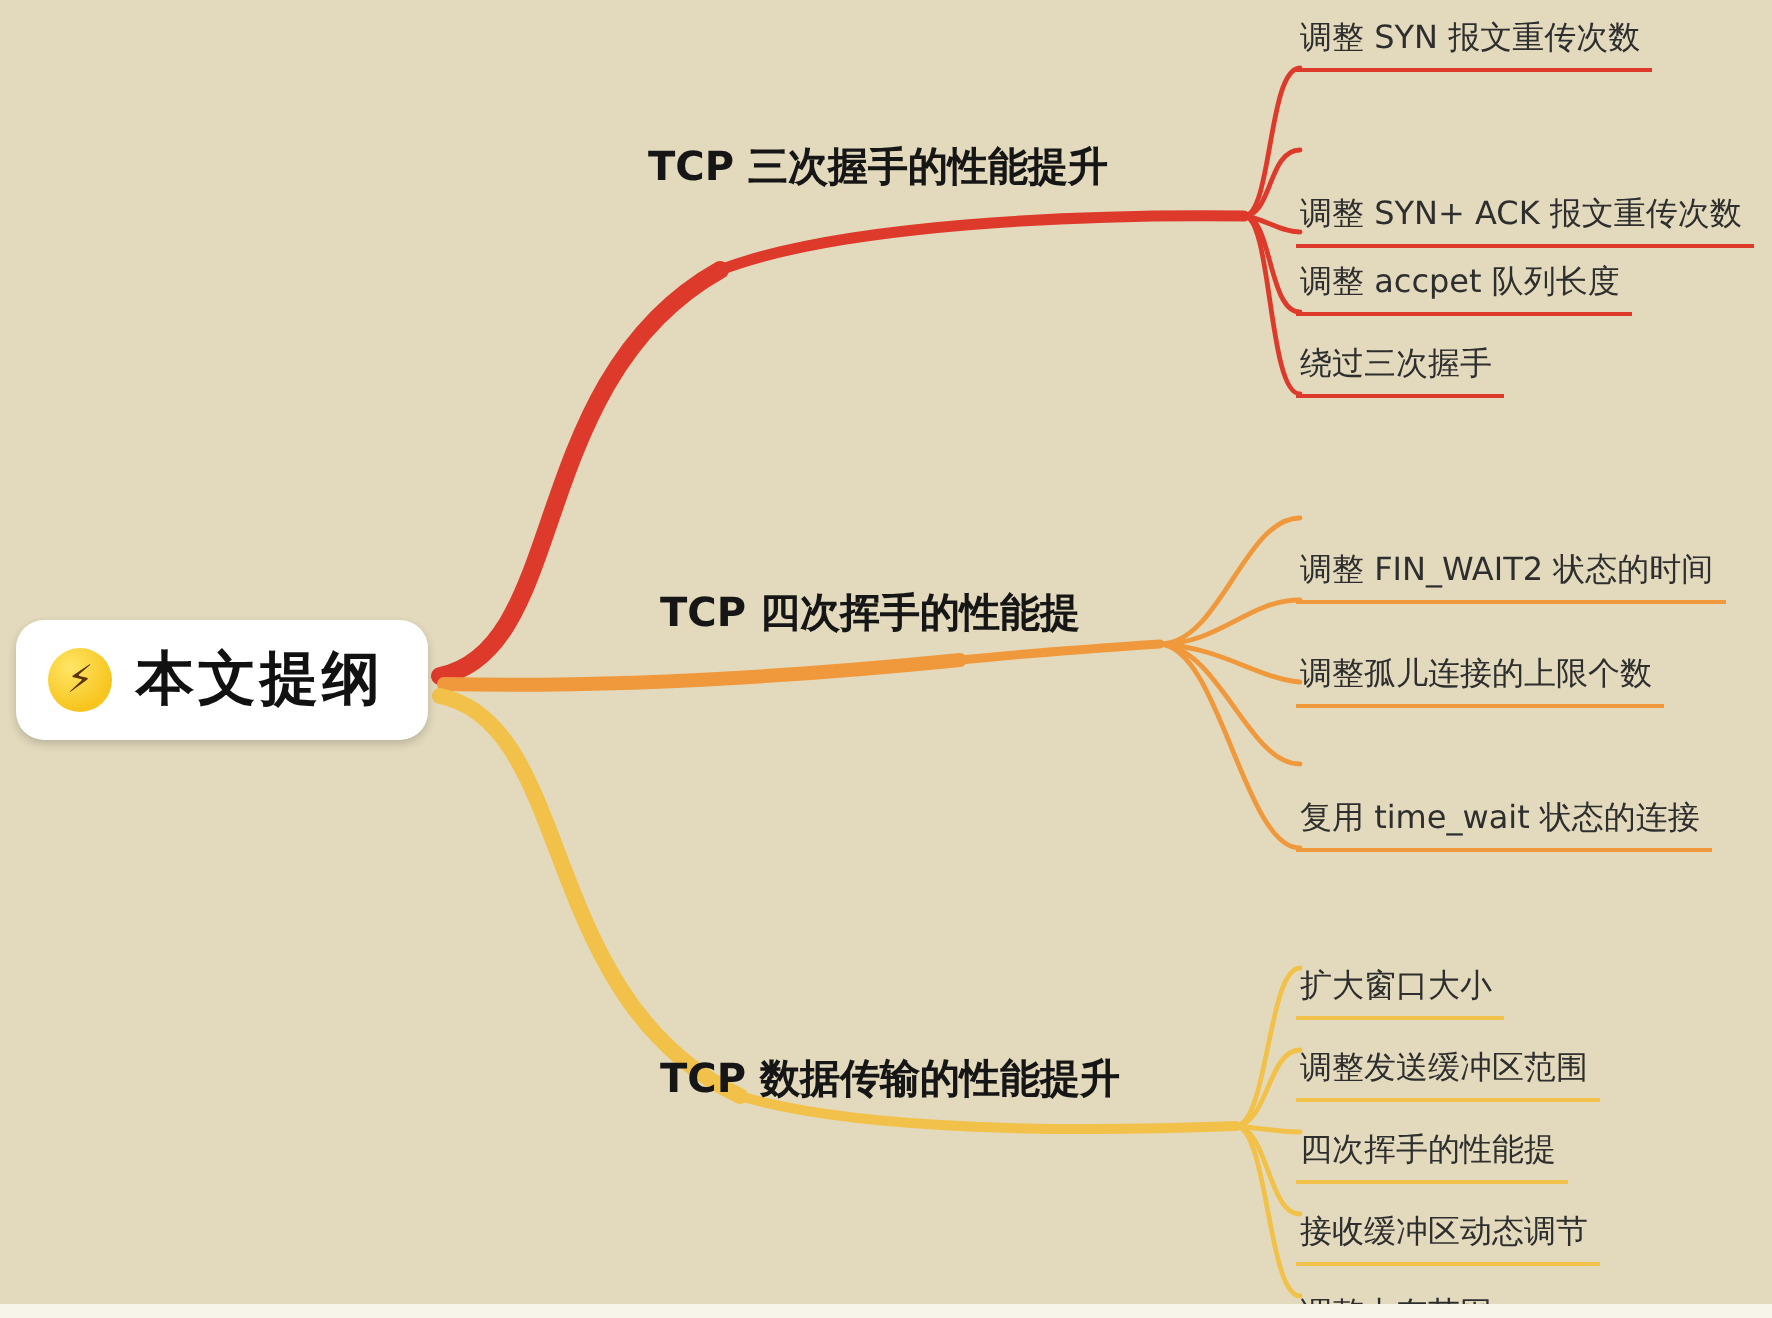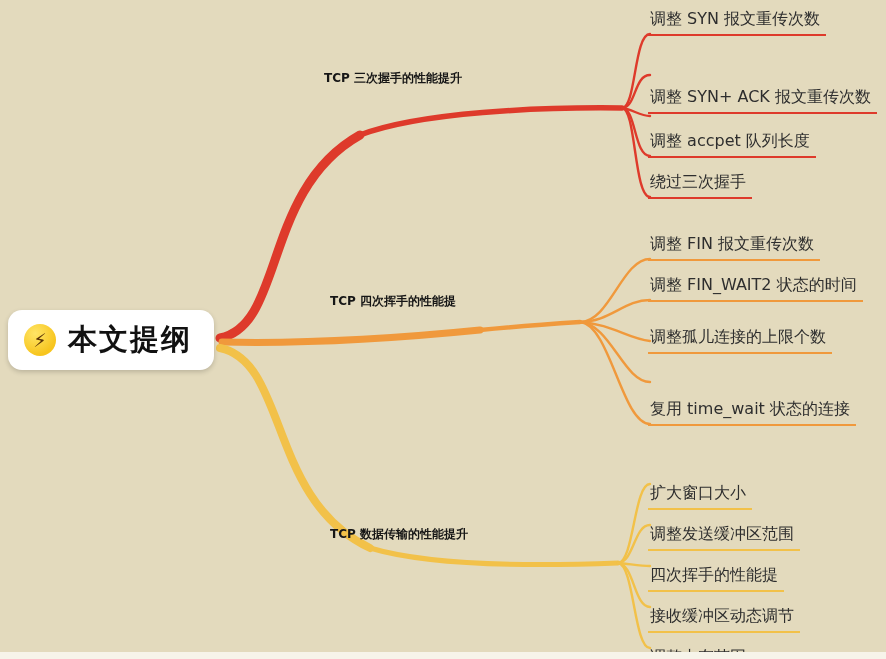--- a/index.html
+++ b/index.html
@@ -33,21 +33,21 @@
     letter-spacing:2px;white-space:nowrap;
   }
   .emoji-badge{
     width:32px;height:32px;border-radius:50%;
     background:radial-gradient(circle at 35% 30%,#ffe566,#f7c51e 70%);
     display:flex;align-items:center;justify-content:center;
     font-size:19px;color:#5a3408;flex:0 0 auto;
   }
   .branch-label{
     position:absolute;
-    font-size:12px;font-weight:bold;color:#161616;
+    font-size:20px;font-weight:bold;color:#161616;
     white-space:nowrap;
   }
   .child{
     position:absolute;left:648px;
     font-size:16px;color:#2e2e2e;
     white-space:nowrap;
     padding:0 6px 5px 2px;
     line-height:21px;
   }
   .c1{border-bottom:2.5px solid var(--c1);}
@@ -108,25 +108,24 @@
       <span>⚡</span>
     </span>
     <span class="root-label">本文提纲</span>
   </div>
 
   <div class="branch-label" style="left:324px;top:70px;">TCP 三次握手的性能提升</div>
   <div class="branch-label" style="left:330px;top:293px;">TCP 四次挥手的性能提</div>
   <div class="branch-label" style="left:330px;top:526px;">TCP 数据传输的性能提升</div>
 
   <div class="child c1" style="top:8px;">调整 SYN 报文重传次数</div>
-  <div class="child c1" style="top:86px;">调整 SYN+ ACK 报文重传次数</div>
+  <div class="child c1" style="top:96px;">调整 SYN+ ACK 报文重传次数</div>
   <div class="child c1" style="top:130px;">调整 accpet 队列长度</div>
   <div class="child c1" style="top:171px;">绕过三次握手</div>
 
-  <div class="child c2" style="top:233px;">调整 FIN 报文重传次数</div>
   <div class="child c2" style="top:274px;">调整 FIN_WAIT2 状态的时间</div>
   <div class="child c2" style="top:326px;">调整孤儿连接的上限个数</div>
   <div class="child c2" style="top:398px;">复用 time_wait 状态的连接</div>
 
   <div class="child c3" style="top:458px;">扩大窗口大小</div>
   <div class="child c3" style="top:499px;">调整发送缓冲区范围</div>
   <div class="child c3" style="top:540px;">四次挥手的性能提</div>
   <div class="child c3" style="top:581px;">接收缓冲区动态调节</div>
   <div class="child c3" style="top:622px;">调整内存范围</div>
 

